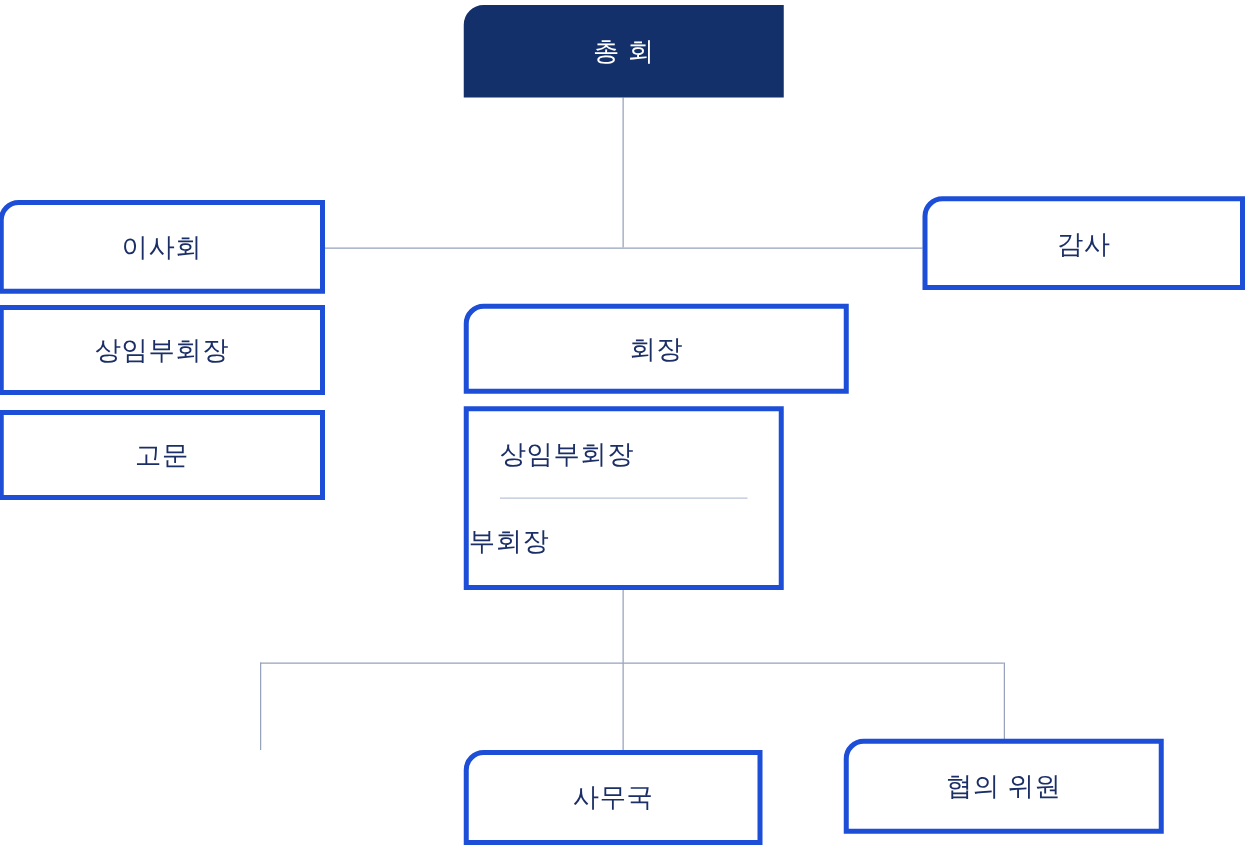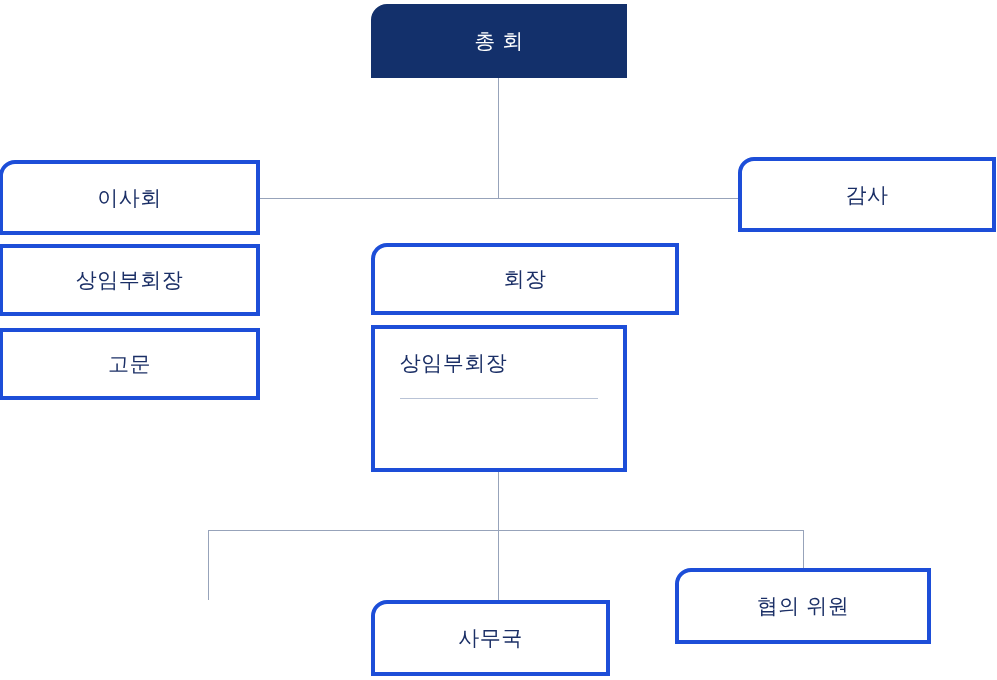--- a/index.html
+++ b/index.html
@@ -101,24 +101,27 @@
   </div>
 
   <div class="node tl" style="left:371px; top:243px; width:308px; height:72px;">
     <span>회장</span>
   </div>
 
   <div class="node square stacked" style="left:371px; top:325px; width:256px; height:147px;">
     <div class="row divided">
       <span>상임부회장</span>
     </div>
+    <div class="row">
+      <span>부회장</span>
+    </div>
   </div>
 
 
   <div class="node tl" style="left:371px; top:600px; width:239px; height:76px;">
     <span>사무국</span>
   </div>
 
-  <div class="node tl" style="left:675px; top:568px; width:256px; height:76px;">
+  <div class="node tl" style="left:675px; top:591px; width:256px; height:76px;">
     <span>협의 위원</span>
   </div>
 
 </div>
 
 </body></html>

